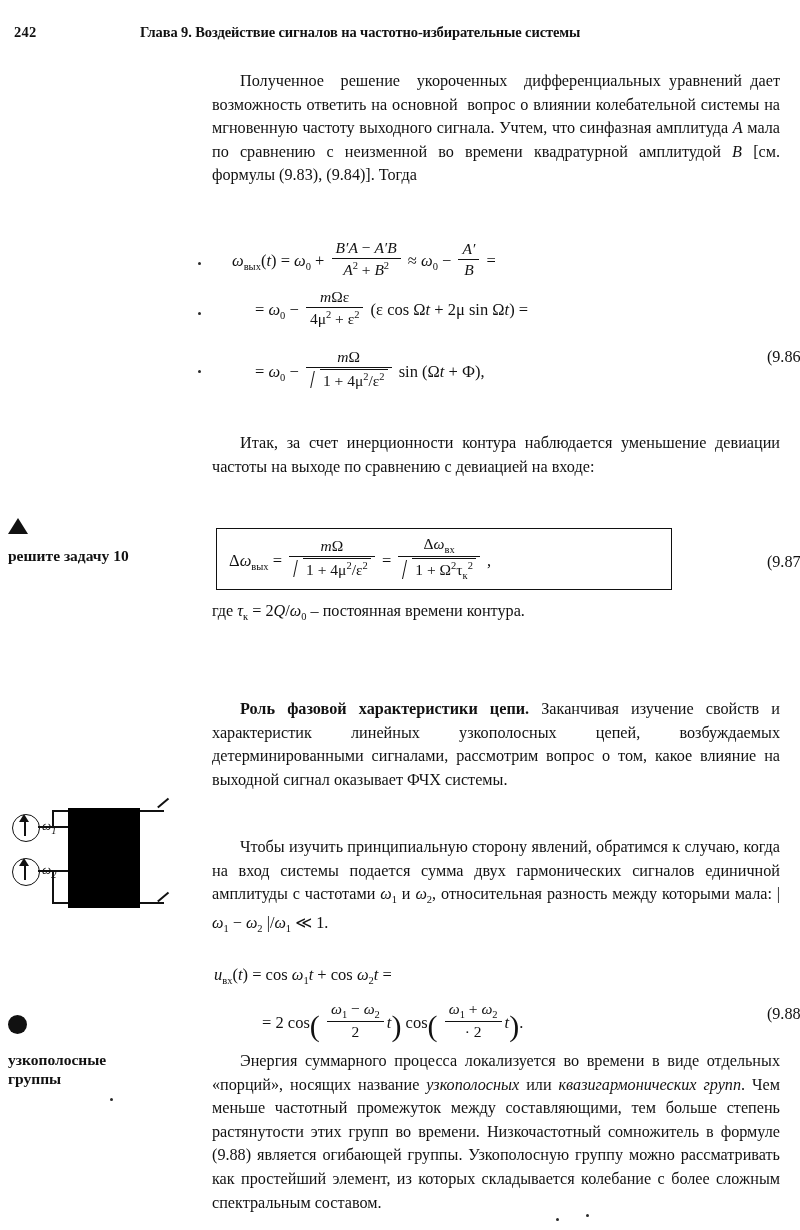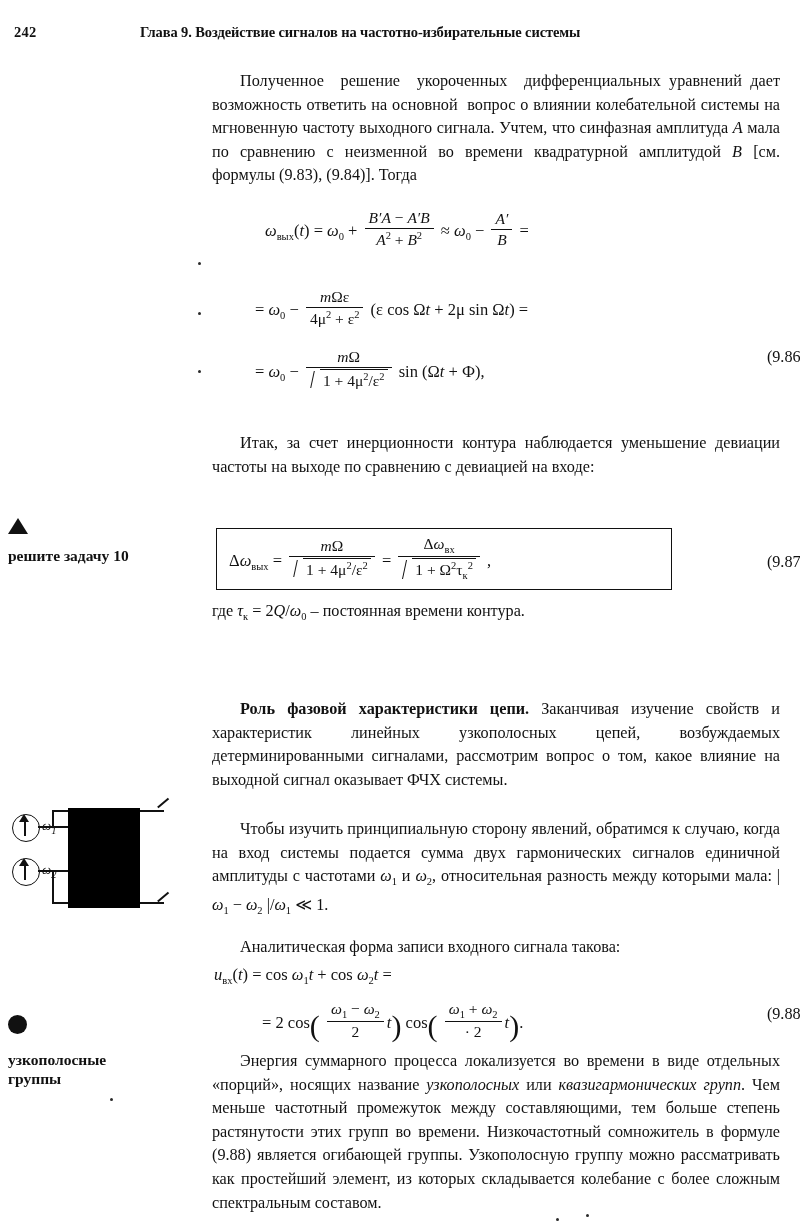--- a/index.html
+++ b/index.html
@@ -242,21 +242,21 @@
     <div style="position:absolute; left:150px; top:96px; width:14px; height:1.5px; background:#111; transform:rotate(-40deg);"></div>
 
     <div class="fig-label" style="left:36px; top:18px; font-size:13px;">ω<sub>1</sub></div>
     <div class="fig-label" style="left:36px; top:62px; font-size:13px;">ω<sub>2</sub></div>
   </div>
 
   <div class="col" style="top:70px; height:140px;">
     <p class="para">Полученное&nbsp; решение&nbsp; укороченных&nbsp; дифференциальных уравнений дает возможность ответить на основной&nbsp;&nbsp;вопрос о влиянии колебательной системы на мгновенную частоту выходного сигнала. Учтем, что синфазная амплитуда <span class="ital">A</span> мала по сравнению с неизменной во времени квадратурной амплитудой <span class="ital">B</span> [см. формулы (9.83), (9.84)]. Тогда</p>
   </div>
 
-  <div class="math" style="left:232px; top:209px;margin-left:33px;">
+  <div class="math" style="left:232px; top:239px;">
     <span class="it">ω</span><sub>вых</sub>(<span class="it">t</span>) = <span class="it">ω</span><sub>0</sub> +
     <span class="frac"><span class="num"><span class="it">B′A</span> − <span class="it">A′B</span></span><span class="den"><span class="it">A</span><sup>2</sup> + <span class="it">B</span><sup>2</sup></span></span>
     ≈ <span class="it">ω</span><sub>0</sub> −
     <span class="frac"><span class="num"><span class="it">A′</span></span><span class="den"><span class="it">B</span></span></span> =
   </div>
 
   <div class="math" style="left:255px; top:288px;">
     = <span class="it">ω</span><sub>0</sub> −
     <span class="frac"><span class="num"><span class="it">m</span>Ωε</span><span class="den">4μ<sup>2</sup> + ε<sup>2</sup></span></span>
     (ε cos Ω<span class="it">t</span> + 2μ sin Ω<span class="it">t</span>) =
@@ -287,27 +287,24 @@
 
   <div class="col" style="top:600px; height:26px;">
     <p class="noind">где <span class="ital">τ</span><sub>к</sub> = 2<span class="ital">Q</span>/<span class="ital">ω</span><sub>0</sub> – постоянная времени контура.</p>
   </div>
 
 
   <div class="col" style="top:698px; height:122px;">
     <p class="para"><span class="bold">Роль фазовой характеристики цепи.</span><span> Заканчивая изучение свойств и характеристик линейных узкополосных цепей, возбуждаемых детерминированными сигналами, рассмотрим вопрос о том, какое влияние на выходной сигнал оказывает ФЧХ системы.</span></p>
   </div>
 
-  <div class="col" style="top:818px; height:122px;">
+  <div class="col" style="top:836px; height:122px;">
     <p class="para">Чтобы изучить принципиальную сторону явлений, обратимся к случаю, когда на вход системы подается сумма двух гармонических сигналов единичной амплитуды с частотами <span class="ital">ω</span><sub>1</sub> и <span class="ital">ω</span><sub>2</sub>, относительная разность между которыми мала: |<span class="ital">ω</span><sub>1</sub> − <span class="ital">ω</span><sub>2</sub> |/<span class="ital">ω</span><sub>1</sub> ≪ 1.</p>
   </div>
 
-  <div class="col" style="top:936px; height:28px;">
-    <p class="para">Аналитическая форма записи входного сигнала такова:</p>
-  </div>
 
   <div class="math" style="left:214px; top:965px;">
     <span class="it">u</span><sub>вх</sub>(<span class="it">t</span>) = cos <span class="it">ω</span><sub>1</sub><span class="it">t</span> + cos <span class="it">ω</span><sub>2</sub><span class="it">t</span> =
   </div>
 
   <div class="math" style="left:262px; top:1000px;">
     = 2 cos<span style="font-size:30px; vertical-align:-8px;">(</span>
     <span class="frac"><span class="num"><span class="it">ω</span><sub>1</sub> − <span class="it">ω</span><sub>2</sub></span><span class="den">2</span></span><span class="it">t</span><span style="font-size:30px; vertical-align:-8px;">)</span>
     cos<span style="font-size:30px; vertical-align:-8px;">(</span>
     <span class="frac"><span class="num"><span class="it">ω</span><sub>1</sub> + <span class="it">ω</span><sub>2</sub></span><span class="den">·&nbsp;2</span></span><span class="it">t</span><span style="font-size:30px; vertical-align:-8px;">)</span>.

